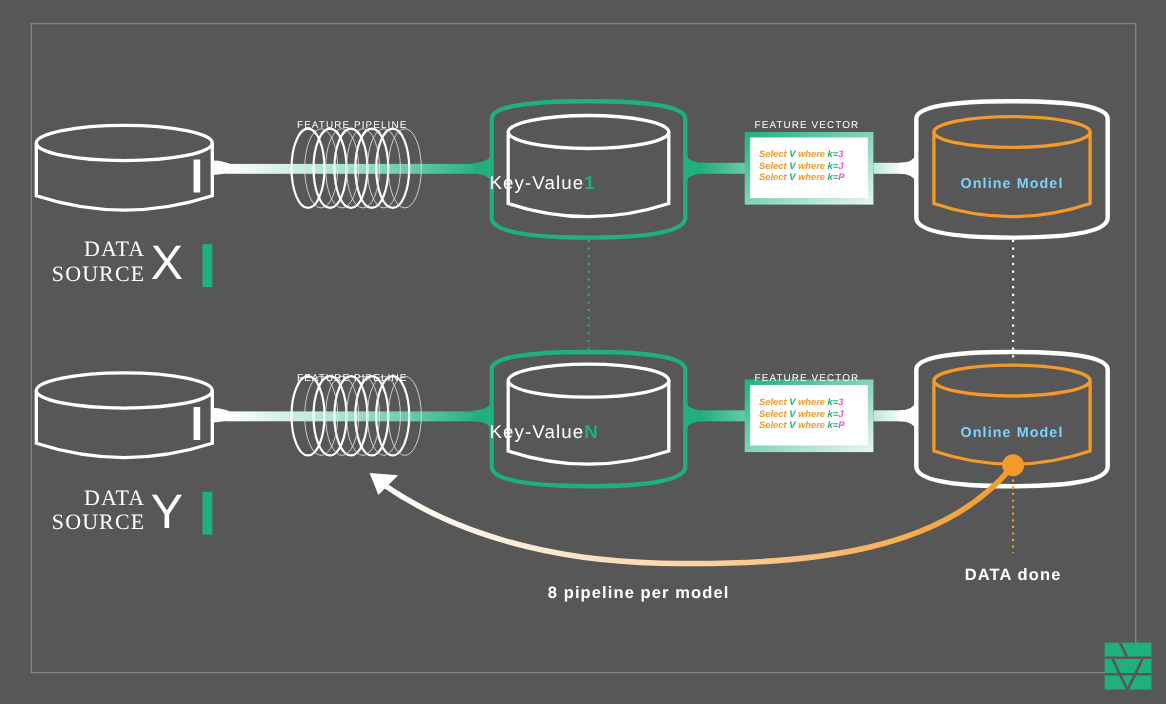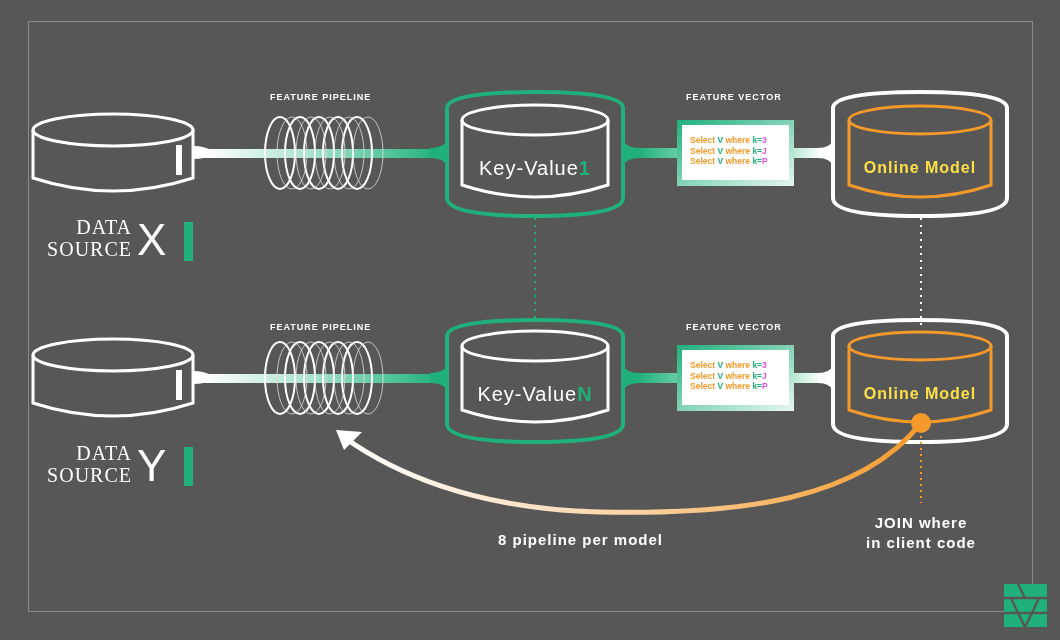--- a/index.html
+++ b/index.html
@@ -1,33 +1,33 @@
 <!DOCTYPE html>
 <html><head>
 <meta charset="utf-8">
 <style>
   html, body { margin:0; padding:0; background:#575757; }
   body { width:1060px; height:640px; position:relative; overflow:hidden;
          font-family:"Liberation Sans", "DejaVu Sans", sans-serif; }
   #frame { position:absolute; left:28px; top:21px; width:1005px; height:591px;
            border:1px solid #8a8a8a; box-sizing:border-box; }
   svg#diagram { position:absolute; left:0; top:0; }
-  .lbl { position:absolute; color:#fff; font-weight:bold; white-space:nowrap; }
+  .lbl { position:absolute; color:#fff; font-weight:normal; white-space:nowrap;margin-top:16px; }
   .small-cap { font-size:9px; letter-spacing:1px; }
   .ds { position:absolute; color:#fff; }
   .ds .words { position:absolute; font-size:20px; line-height:22px; text-align:right;
                letter-spacing:1px; font-weight:300;font-family:Liberation Serif, serif; }
   .ds .letter { position:absolute; font-size:44px; line-height:44px; font-weight:300; }
   .ds .bar { position:absolute; width:9px; height:39px; }
   .vec { position:absolute; width:107px; height:55px; background:#fff;
          box-sizing:border-box; padding:10px 0 0 8px;
-         font-size:8.5px; line-height:10.5px; font-weight:bold; }
-  .kv-text { position:absolute; color:#fff; font-size:20px; letter-spacing:1px; text-align:center; width:180px; }
+         font-size:8.5px; line-height:10.5px; font-weight:bold;font-style:italic; }
+  .kv-text { position:absolute; color:#fff; font-size:17px; letter-spacing:1px; width:180px; }
   .kv-text b { font-weight:bold; }
-  .om-text { position:absolute; color:#fde047; font-size:16px; font-weight:bold; letter-spacing:1px; text-align:center; width:140px; }
+  .om-text { position:absolute; color:#7dd3fc; font-size:13px; font-weight:bold; letter-spacing:1px; text-align:center; width:140px; }
   .note { position:absolute; color:#fff; font-weight:bold; font-size:15px; letter-spacing:1px; text-align:center; }
   #logo { position:absolute; left:1004px; top:584px; width:43px; height:43px; }
 </style>
 </head>
 <body>
 
 <div id="frame"></div>
 
 <svg id="diagram" width="1060" height="640" viewBox="0 0 1060 640">
   <defs>
@@ -185,22 +185,21 @@
     <div><span style="color: rgb(244, 154, 42);">Select </span><span style="color: rgb(31, 176, 124);">V </span><span style="color: rgb(244, 154, 42);">where </span><span style="color: rgb(31, 176, 124);">k=</span><span style="color: rgb(233, 77, 228);">P</span></div>
   </div>
 <div class="vec" style="left:682px; top:350px;" id="vec1">
     <div><span style="color: rgb(244, 154, 42);">Select </span><span style="color: rgb(31, 176, 124);">V </span><span style="color: rgb(244, 154, 42);">where </span><span style="color: rgb(31, 176, 124);">k=</span><span style="color: rgb(233, 77, 228);">3</span></div>
     <div><span style="color: rgb(244, 154, 42);">Select </span><span style="color: rgb(31, 176, 124);">V </span><span style="color: rgb(244, 154, 42);">where </span><span style="color: rgb(31, 176, 124);">k=</span><span style="color: rgb(233, 77, 228);">J</span></div>
     <div><span style="color: rgb(244, 154, 42);">Select </span><span style="color: rgb(31, 176, 124);">V </span><span style="color: rgb(244, 154, 42);">where </span><span style="color: rgb(31, 176, 124);">k=</span><span style="color: rgb(233, 77, 228);">P</span></div>
   </div>
 
 <div class="note" style="left:498px; top:531px;">8 pipeline per model</div>
 <div class="note" style="left:840px; top:513px; width:162px; line-height:20px;">
-  <div>JOIN where</div>
-  <div>in client code</div>
+  <div>DATA done</div>
 </div>
 
 <svg id="logo" viewBox="0 0 43 43">
   <rect x="0" y="0" width="43" height="43" fill="#1fb07c"></rect>
   <g stroke="#575757" stroke-width="2.4" fill="none">
     <line x1="0" y1="14" x2="43" y2="14"></line>
     <line x1="0" y1="29" x2="43" y2="29"></line>
     <line x1="14" y1="0" x2="21" y2="14"></line>
     <line x1="7" y1="14" x2="14" y2="29"></line>
     <line x1="35" y1="14" x2="28" y2="29"></line>

